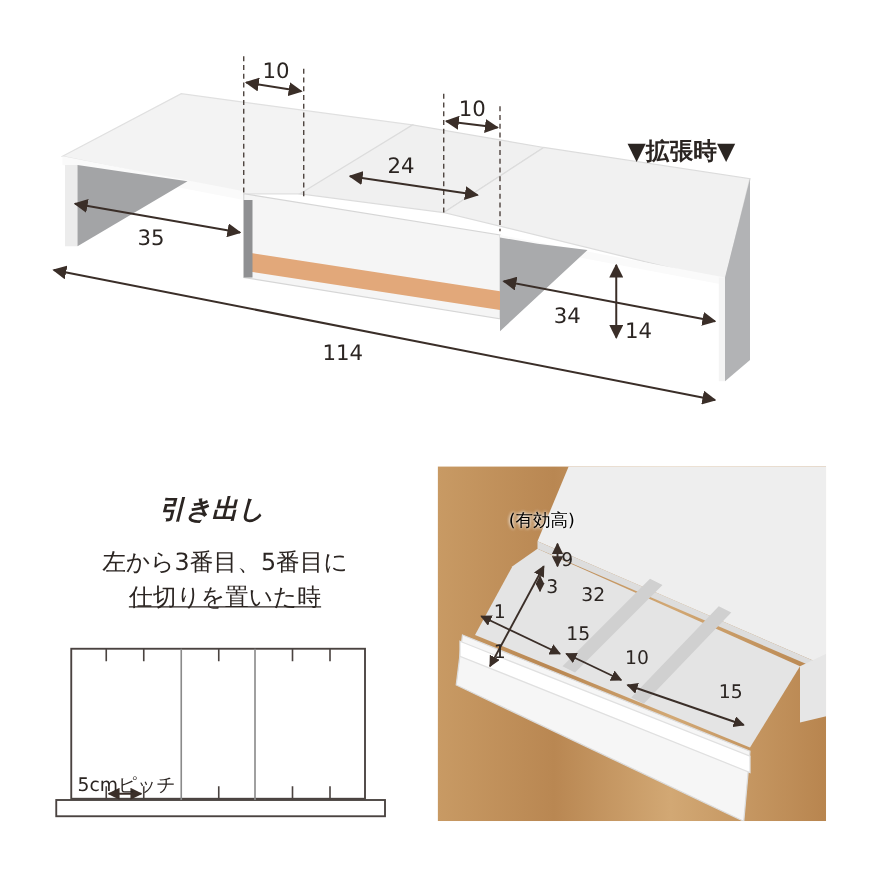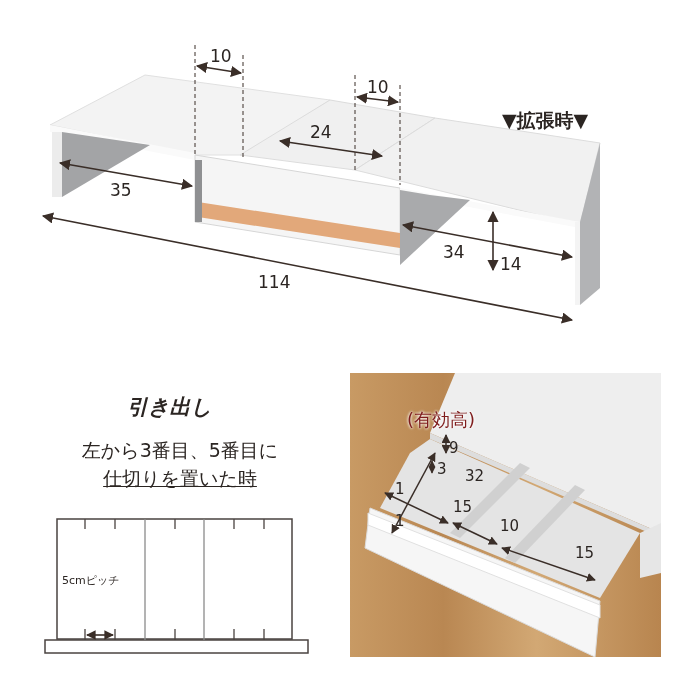--- a/index.html
+++ b/index.html
@@ -86,21 +86,21 @@
         <line x1="234" y1="519" x2="234" y2="529"></line>
     <line x1="264" y1="519" x2="264" y2="529"></line>
     <line x1="85" y1="629" x2="85" y2="640"></line>
         <line x1="115" y1="629" x2="115" y2="640"></line>
     <line x1="175" y1="629" x2="175" y2="640"></line>
         <line x1="234" y1="629" x2="234" y2="640"></line>
     <line x1="264" y1="629" x2="264" y2="640"></line>
   </g>
   <line x1="87" y1="635" x2="113" y2="635" stroke="#3a2e28" stroke-width="1.6" marker-start="url(#ah2)" marker-end="url(#ah2)"></line>
 </svg>
-<div class="abs" style="left:62px; top:573px; font-size:11px;">5cmピッチ</div>
+<div class="abs" style="left:62px; top:619px; font-size:15px;">5cmピッチ</div>
 </div>
 
 <div class="photo">
   <svg width="311" height="284" viewBox="0 0 311 284">
     <defs>
       <linearGradient id="wood" x1="0" x2="1" y1="0" y2="0">
         <stop offset="0" stop-color="#c89a64"></stop>
           <stop offset="0.3" stop-color="#b98752"></stop>
         <stop offset="0.6" stop-color="#d2a874"></stop>
           <stop offset="1" stop-color="#b8854f"></stop>
@@ -128,14 +128,14 @@
       <text x="99" y="80">9</text>
       <text x="87" y="101">3</text>
       <text x="115" y="108">32</text>
       <text x="103" y="139">15</text>
       <text x="150" y="158">10</text>
       <text x="225" y="185">15</text>
       <text x="45" y="121">1</text>
       <text x="45" y="153">1</text>
     </g>
   </svg>
-  <div class="abs" style="left:57px; top:35px; font-size:18px; color:#7f1d1d; text-shadow:0 0 3px #fff,0 0 3px #fff;">(有効高)</div>
+  <div class="abs" style="left:57px; top:35px; font-size:14px; color:#000000; text-shadow:0 0 3px #fff,0 0 3px #fff;">(有効高)</div>
 </div>
 
 </body></html>

